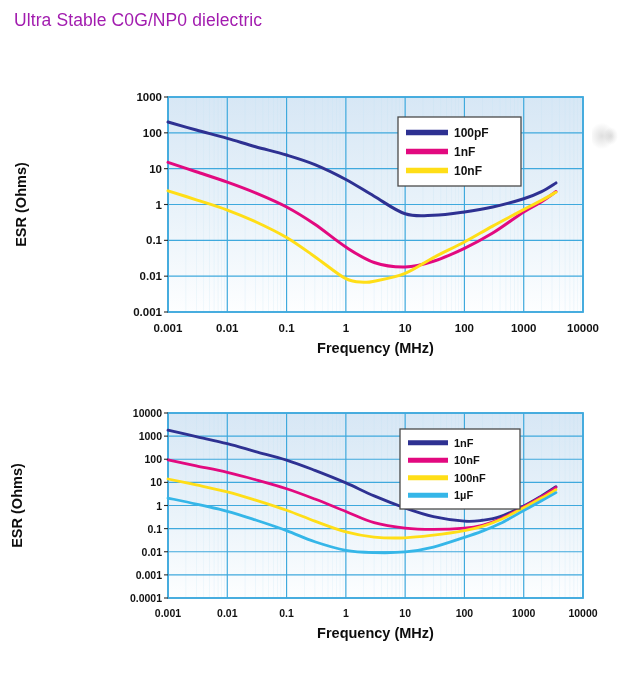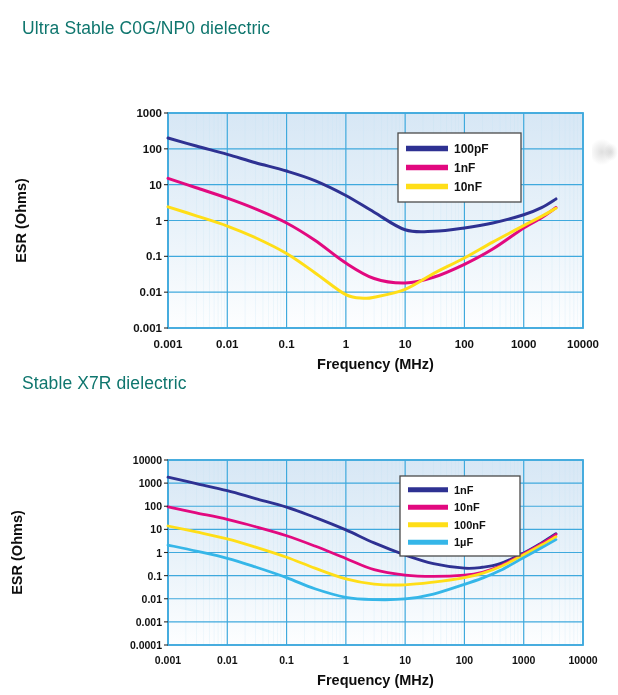--- a/index.html
+++ b/index.html
@@ -5,22 +5,22 @@
   html,body{margin:0;padding:0;}
   body{
     width:618px;height:695px;background:#ffffff;
     font-family:"Liberation Sans", sans-serif;
     color:#1b1b1b;overflow:hidden;position:relative;
   }
   .section{position:absolute;left:0;width:618px;}
   .sec1{top:0;}
   .sec2{top:355px;}
   .sec-title{
-    font-size:17.5px;font-weight:400;color:#0f766e;
-    margin:8px;padding:10px 0 0 14px;letter-spacing:.1px;
+    font-size:17.5px;font-weight:400;color:#a21caf;
+    margin:0;padding:10px 0 0 14px;letter-spacing:.1px;
   }
   .chart-wrap{position:relative;width:618px;}
   .chart-wrap svg{display:block;}
   .artifact{
     position:absolute;left:592px;top:92px;width:22px;height:26px;
     background:radial-gradient(ellipse at 45% 50%, rgba(150,150,150,.30), rgba(170,170,170,0) 72%);
     border-radius:4px;pointer-events:none;
   }
   .artifact2{
     position:absolute;left:604px;top:96px;width:14px;height:18px;
@@ -167,21 +167,20 @@
           <line x1="406" y1="139.5" x2="448" y2="139.5" stroke="#ffde17" stroke-width="5.5" stroke-linecap="butt"></line>
           <text x="454" y="143.7" class="legend-text">10nF</text>
         </g>
       </svg>
     <div class="artifact"></div>
     <div class="artifact2"></div>
   </div>
 </div>
 
 <div class="section sec2">
-  <div class="sec-title">Stable X7R dielectric</div>
   <div class="chart-wrap">
     <svg id="svg-x7r" width="618" height="310" viewBox="0 0 618 310">
         <defs>
           <linearGradient id="svg-x7r-bg" x1="0" y1="0" x2="0" y2="1">
             <stop offset="0%" stop-color="#d7e7f5"></stop>
             <stop offset="55%" stop-color="#eaf3fa"></stop>
             <stop offset="100%" stop-color="#fdfeff"></stop>
           </linearGradient>
         </defs>
         <rect x="168" y="58" width="415" height="185" fill="url(#svg-x7r-bg)"></rect>

